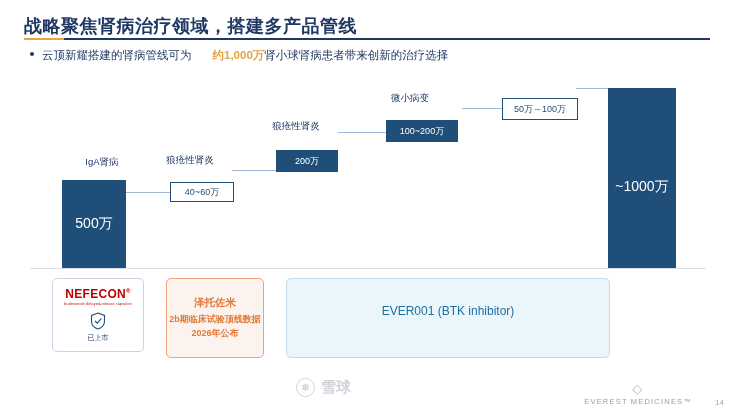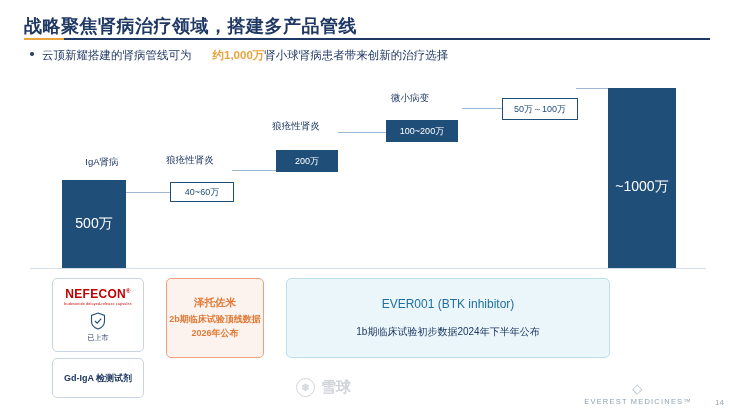--- a/index.html
+++ b/index.html
@@ -353,32 +353,28 @@
   <div class="card card-nefecon">
     <div class="nefecon-logo"><span>NEFECON</span><sup>®</sup></div>
     <div class="nefecon-sub">budesonide delayed-release capsules</div>
     <svg class="shield" viewBox="0 0 16 18">
       <path d="M8 1 L14.5 3.4 V9 C14.5 13 11.6 15.8 8 17 C4.4 15.8 1.5 13 1.5 9 V3.4 Z" fill="none" stroke="#1F4E79" stroke-width="1.1"></path>
       <path d="M5 9 L7.2 11.2 L11.2 6.6" fill="none" stroke="#1F4E79" stroke-width="1.1"></path>
     </svg>
     <div class="nefecon-status">已上市</div>
   </div>
 
-  <div class="card card-gdiga">
-    <span>Gd-IgA 检测试剂</span>
-  </div>
 
   <div class="card card-zetuo">
     <div class="zetuo-name">泽托佐米</div>
     <div class="zetuo-body">2b期临床试验顶线数据2026年公布</div>
   </div>
 
   <div class="card card-ever001">
     <div class="ever-title">EVER001 (BTK inhibitor)</div>
-    <div class="ever-sub">1b期临床试验初步数据2024年下半年公布</div>
   </div>
 
   <div class="watermark">
     <span class="watermark-icon">❄</span>
     <span>雪球</span>
   </div>
 
   <div class="brand">
     <div class="brand-mark">◇</div>
     <div class="brand-name">EVEREST MEDICINES™</div>

